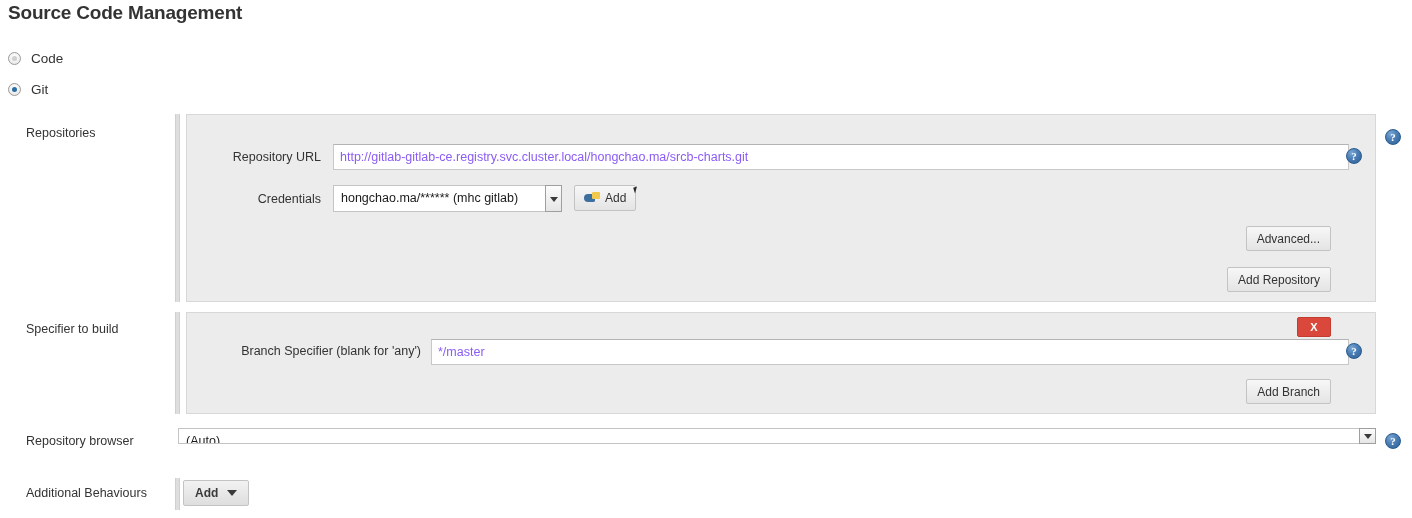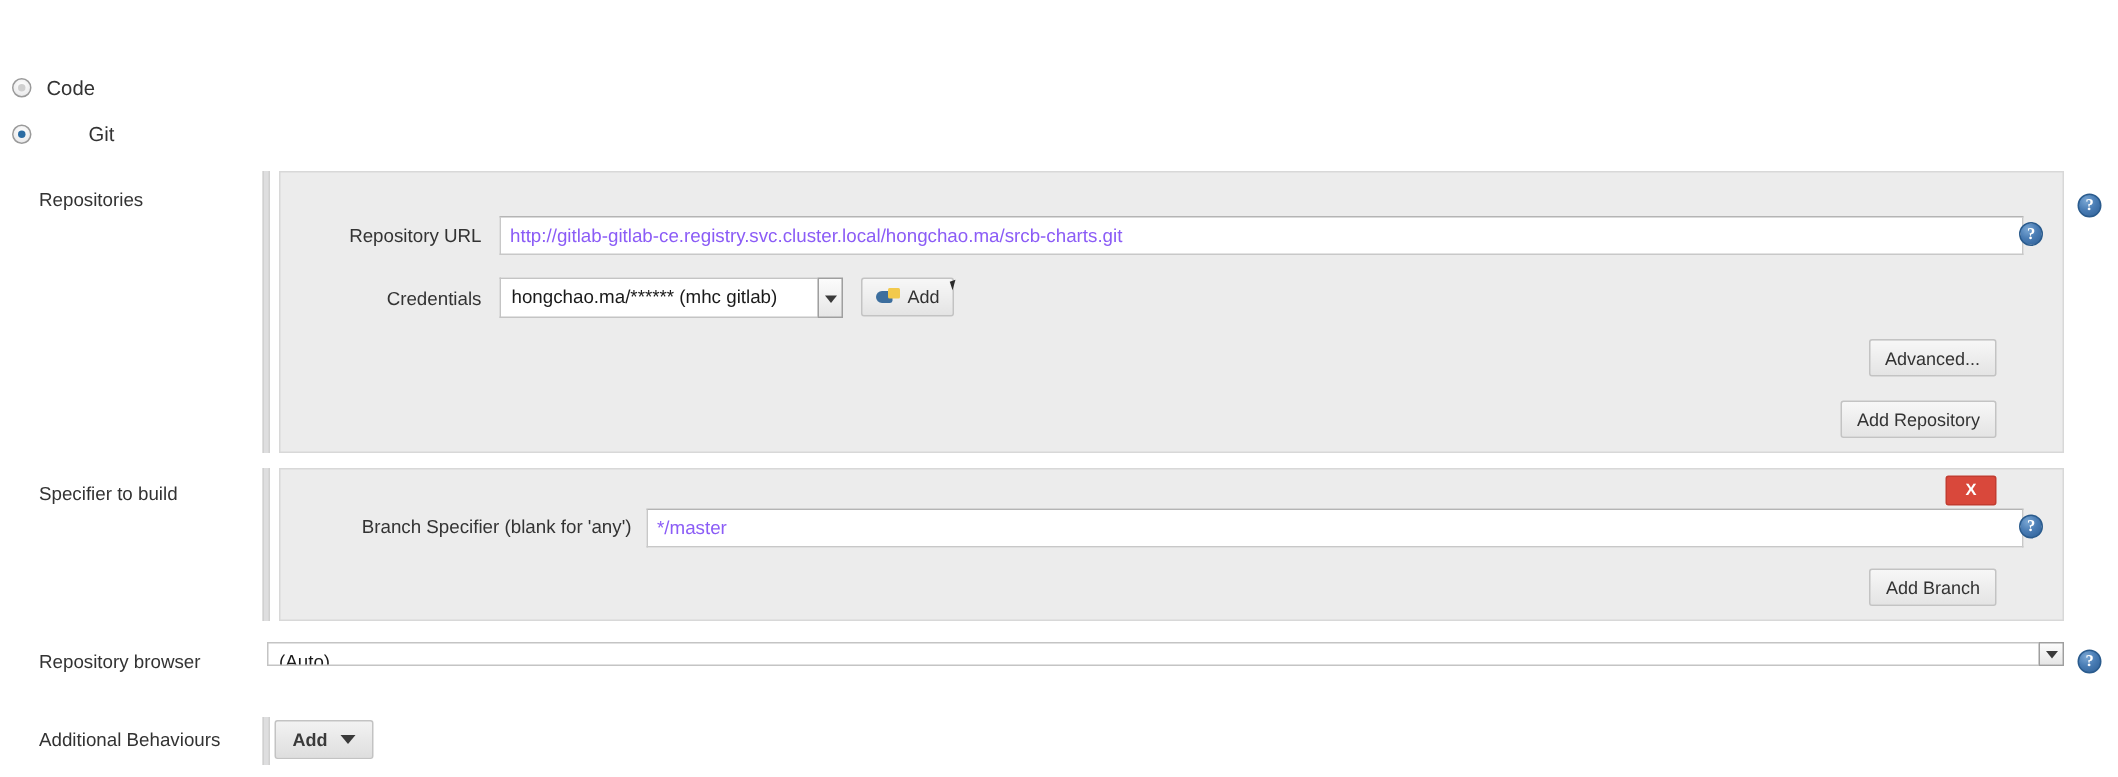--- a/index.html
+++ b/index.html
@@ -35,21 +35,21 @@
 
   
   .radio-row {
     position: absolute;
     left: 8px;
     display: flex;
     align-items: center;
     height: 18px;
   }
   .radio-row.none { top: 49px; }
-  .radio-row.git  { top: 80px; gap: 28px; }
+  .radio-row.git  { top: 80px; }
 
   .radio {
     width: 13px;
     height: 13px;
     border-radius: 50%;
     border: 1px solid #9a9a9a;
     background: radial-gradient(circle at 50% 35%, #ffffff 0%, #ececed 70%, #dcdcdc 100%);
     box-sizing: border-box;
     position: relative;
     flex: 0 0 auto;
@@ -305,20 +305,21 @@
     display: flex;
     align-items: stretch;
     box-sizing: border-box;
   }
 </style>
 </head>
 <body>
 
 <div class="page">
 
+  <div class="section-title">Source Code Management</div>
 
   <div class="radio-row none">
     <span class="radio unchecked"></span>
     <span class="radio-label">Code</span>
   </div>
 
   <div class="radio-row git">
     <span class="radio checked"></span>
     <span class="radio-label">Git</span>
   </div>

